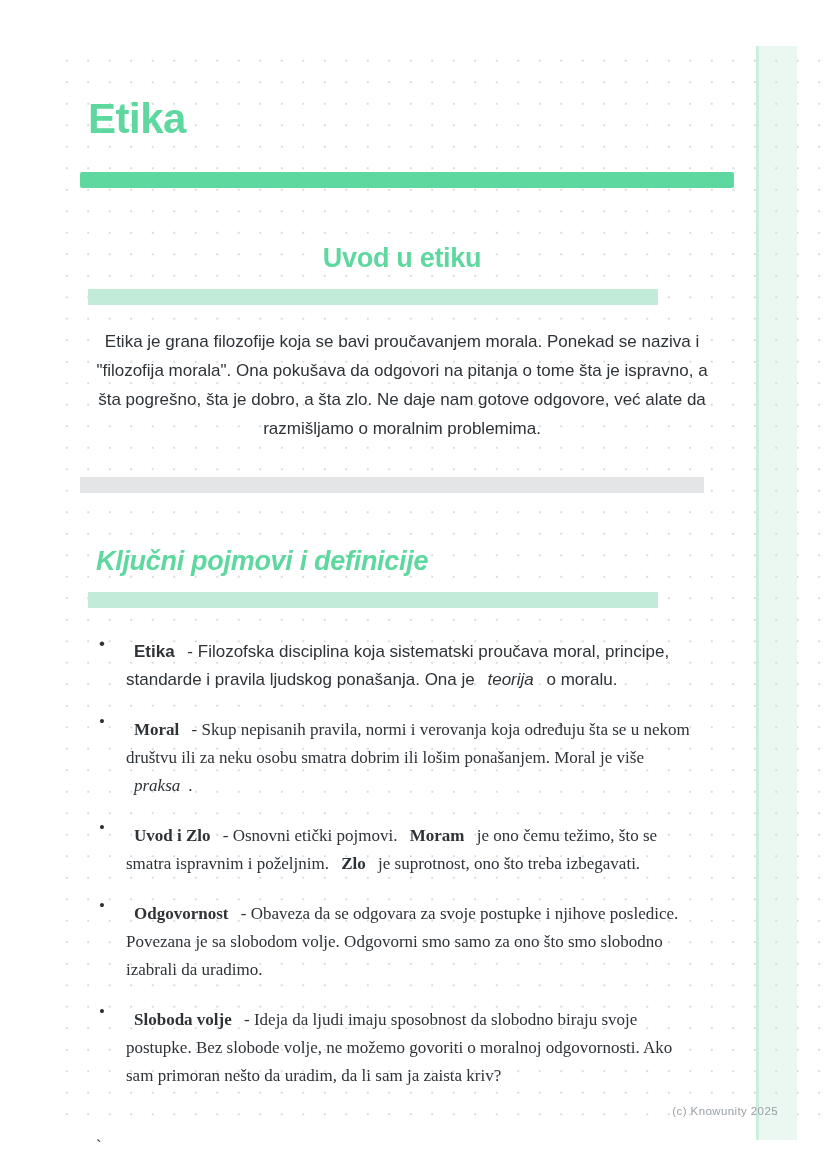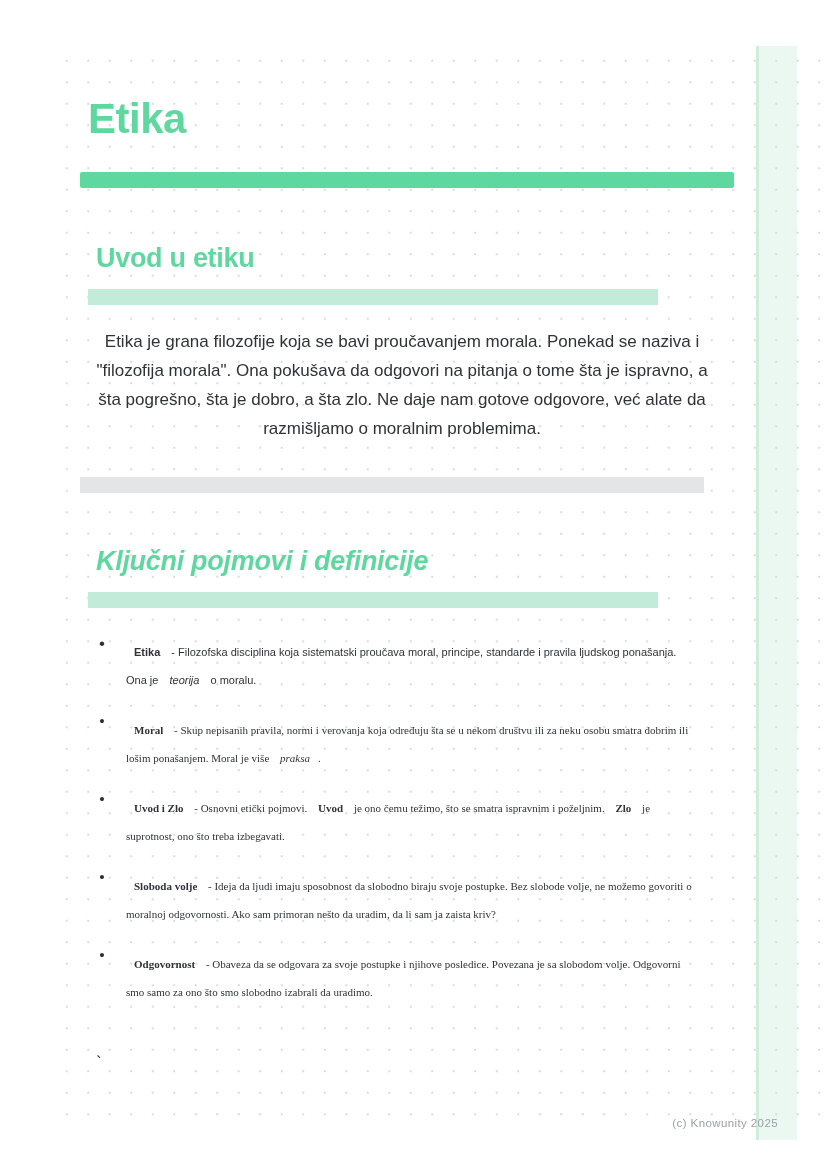--- a/index.html
+++ b/index.html
@@ -36,43 +36,43 @@
   h1{
     margin-top:72px;
     font-size:42px;line-height:46px;font-weight:700;letter-spacing:-0.5px;
     color:var(--accent);
   }
   .title-rule{margin-top:22px;height:5px;width:654px;background:var(--accent);border-radius:2px;}
   h2{
     font-size:27px;line-height:32px;font-weight:700;letter-spacing:-0.3px;
     color:var(--accent);
   }
-  h2.first{margin-top:38px;}
+  h2.first{margin-top:38px;text-align:center;}
   h2.second{margin-top:36px;font-style:italic;}
   .h-rule{margin-top:7px;height:2px;width:570px;background:var(--accent_soft);}
   p.body{font-size:17px;line-height:29px;}
   p.p1{margin-top:14px;text-align:center;}
   p.p2{margin-top:13px;}
   .divider{margin-top:18px;height:2px;width:624px;background:var(--divider);}
   p.intro{margin-top:14px;}
   ul.defs{margin-top:14px;list-style:none;padding-left:30px;}
   ul.defs li{
-    font-size:11px;line-height:28px;position:relative;
+    font-size:17px;line-height:28px;position:relative;
   }
   ul.defs li + li{margin-top:6px;font-family:Liberation Serif, serif;}
   ul.defs li::before{
     content:"\2022";
     position:absolute;left:-19px;top:0;
     font-size:17px;color:var(--text);
   }
   ul.defs strong{font-weight:700;}
   ul.defs em{font-style:italic;}
   p.stray{margin-top:18px;font-size:17px;line-height:29px;}
   .footer{
-    position:absolute;right:50px;bottom:42px;
+    position:absolute;right:50px;bottom:54px;
     font-size:11.5px;letter-spacing:0.4px;color:var(--footer_text);
   }
 </style>
 </head>
 <body>
 
 <div class="page">
   <div class="margin-strip"></div>
   <div class="dot-grid"></div>
 
@@ -87,22 +87,22 @@
     </section>
 
     <div class="divider"></div>
 
     <section>
       <h2 class="second">Ključni pojmovi i definicije</h2>
       <div class="h-rule"></div>
       <ul class="defs">
         <li><strong>Etika</strong> - Filozofska disciplina koja sistematski proučava moral, principe, standarde i pravila ljudskog ponašanja. Ona je <em>teorija</em> o moralu.</li>
         <li><strong>Moral</strong> - Skup nepisanih pravila, normi i verovanja koja određuju šta se u nekom društvu ili za neku osobu smatra dobrim ili lošim ponašanjem. Moral je više <em>praksa</em>.</li>
-        <li><strong>Uvod i Zlo</strong> - Osnovni etički pojmovi. <strong>Uvod</strong> je ono čemu težimo, što se smatra ispravnim i poželjnim. <strong>Zlo</strong> je suprotnost, ono što treba izbegavati.</li>
+        <li><strong>Uvod i Zlo</strong> - Osnovni etički pojmovi. <strong>Moram</strong> je ono čemu težimo, što se smatra ispravnim i poželjnim. <strong>Zlo</strong> je suprotnost, ono što treba izbegavati.</li>
+        <li><strong>Odgovornost</strong> - Obaveza da se odgovara za svoje postupke i njihove posledice. Povezana je sa slobodom volje. Odgovorni smo samo za ono što smo slobodno izabrali da uradimo.</li>
         <li><strong>Sloboda volje</strong> - Ideja da ljudi imaju sposobnost da slobodno biraju svoje postupke. Bez slobode volje, ne možemo govoriti o moralnoj odgovornosti. Ako sam primoran nešto da uradim, da li sam ja zaista kriv?</li>
-        <li><strong>Odgovornost</strong> - Obaveza da se odgovara za svoje postupke i njihove posledice. Povezana je sa slobodom volje. Odgovorni smo samo za ono što smo slobodno izabrali da uradimo.</li>
       </ul>
       <p class="stray">`</p>
     </section>
   </div>
 
   <div class="footer">(c) Knowunity 2025</div>
 </div>
 
 </body></html>

